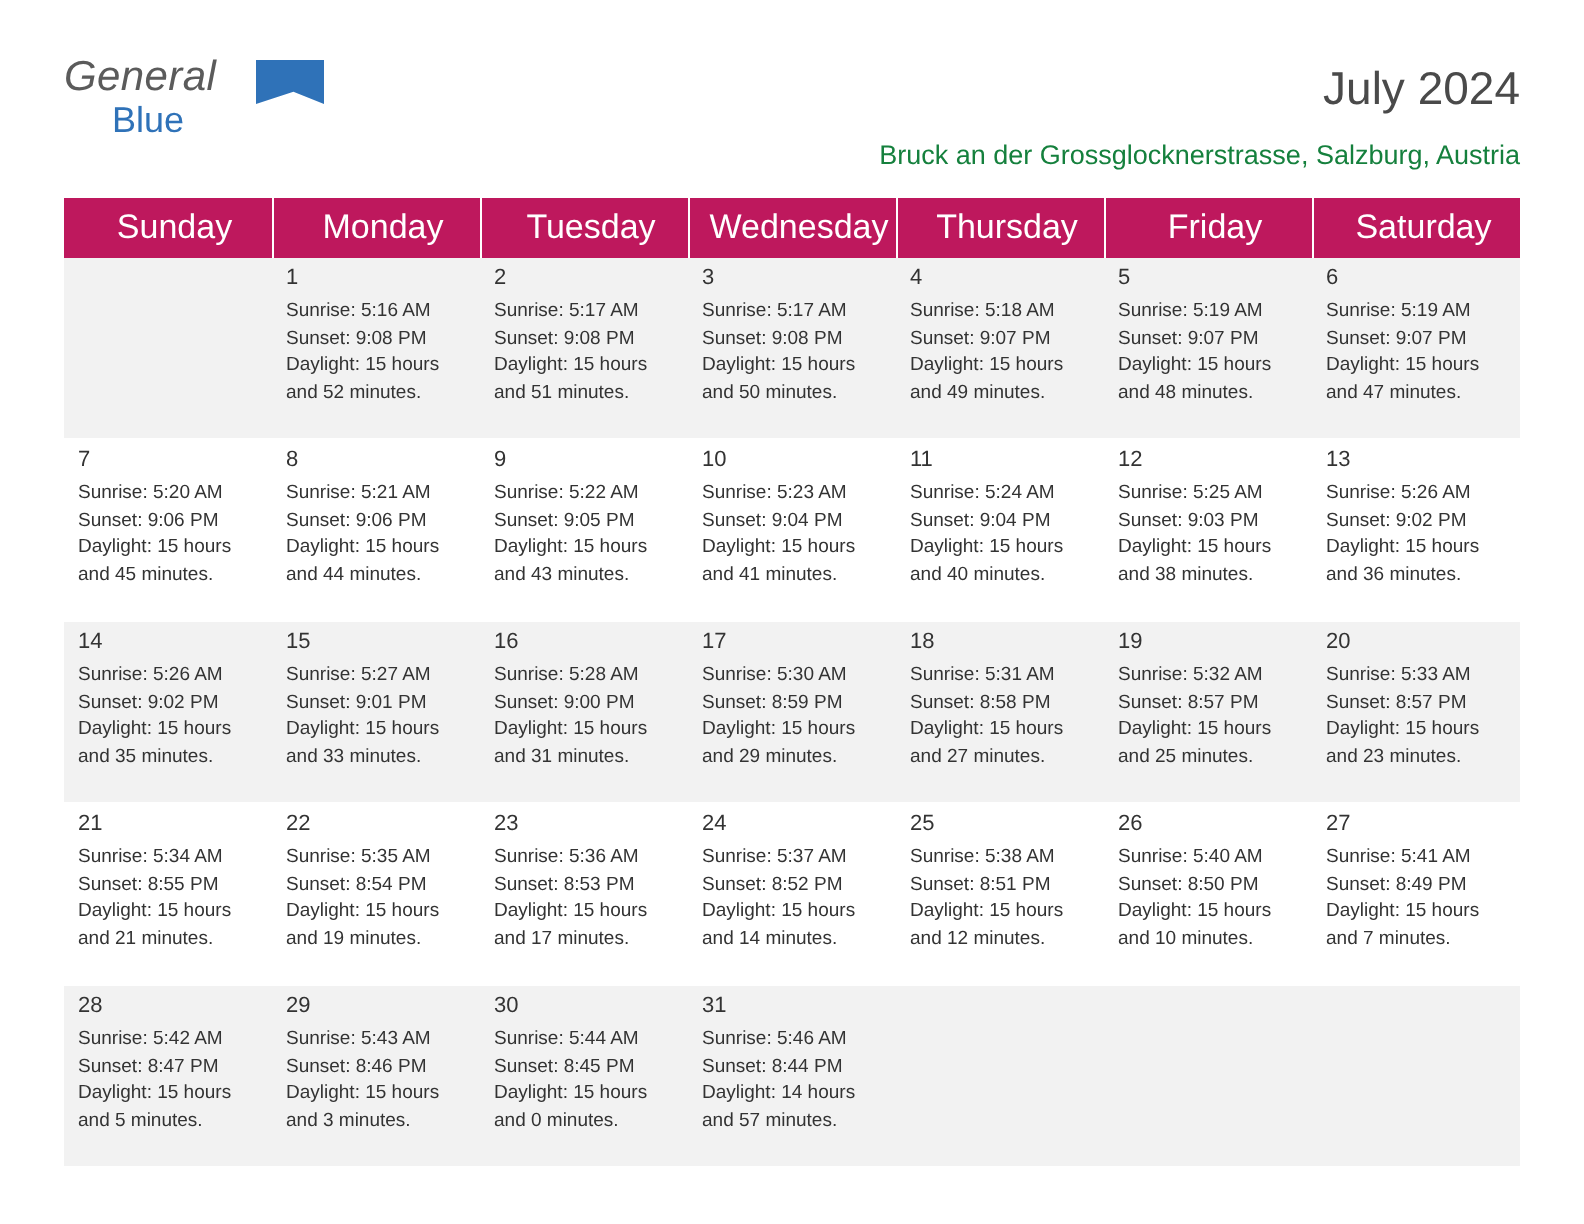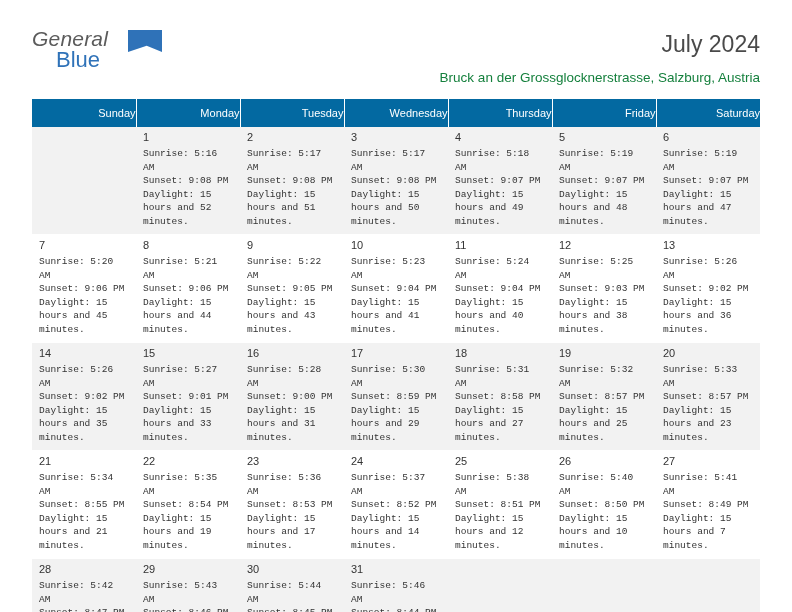--- a/index.html
+++ b/index.html
@@ -36,21 +36,21 @@
   }
   .logo-general {
     font-size: 21px;
     color: #5b5b5b;
     letter-spacing: 0.2px;
     line-height: 22px;
     font-family: "Liberation Sans", sans-serif;
     font-style: italic;
   }
   .logo-blue {
-    font-size: 22px;
+    font-size: 18px;
     color: #2f72b8;
     line-height: 20px;
     margin-left: 24px;
     display: block;
   }
   .logo-flag {
     position: absolute;
     left: 96px;
     top: 2px;
     width: 34px;
@@ -77,25 +77,25 @@
   }
 
   
   .calendar {
     margin-top: 13px;
     width: 728px;
     border-collapse: collapse;
     table-layout: fixed;
   }
   .calendar th {
-    background: #0369a1;
+    background: #be185d;
     color: #ffffff;
-    font-size: 11px;
+    font-size: 17px;
     font-weight: normal;
-    text-align: right;
+    text-align: center;
     padding: 5px 0 5px 7px;
     height: 18px;
     border-right: 1px solid #ffffff;
   }
   .calendar th:last-child { border-right: none; }
 
   .calendar td {
     vertical-align: top;
     height: 80px;
     padding: 4px 6px 6px 7px;
@@ -110,21 +110,20 @@
   .daynum {
     font-size: 11px;
     color: #333333;
     display: block;
     margin-bottom: 3px;
     line-height: 13px;
   }
   .info {
     display: block;
     white-space: pre-line;
-    font-family: Liberation Mono, monospace;
   }
   .empty-cell .daynum { visibility: hidden; }
 </style>
 </head>
 <body>
 
 <div class="page">
 
   <div class="header">
     <div class="logo">

